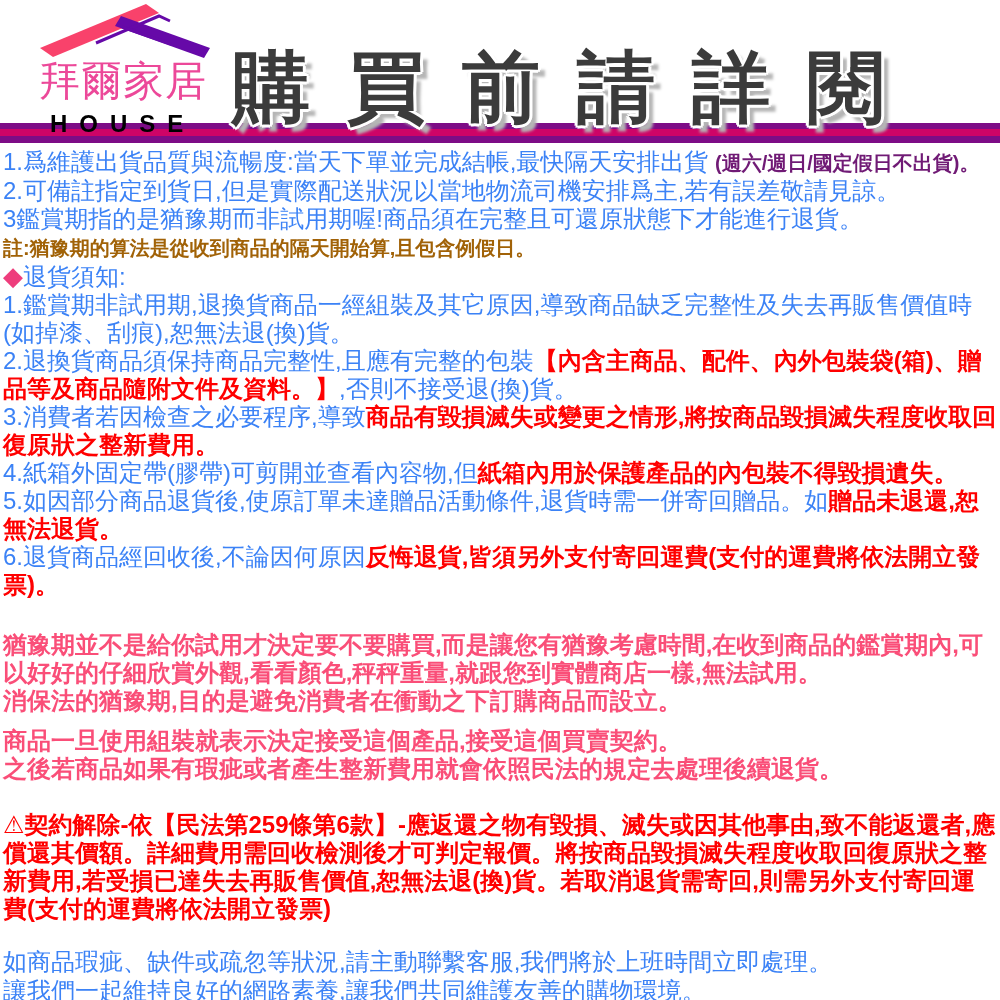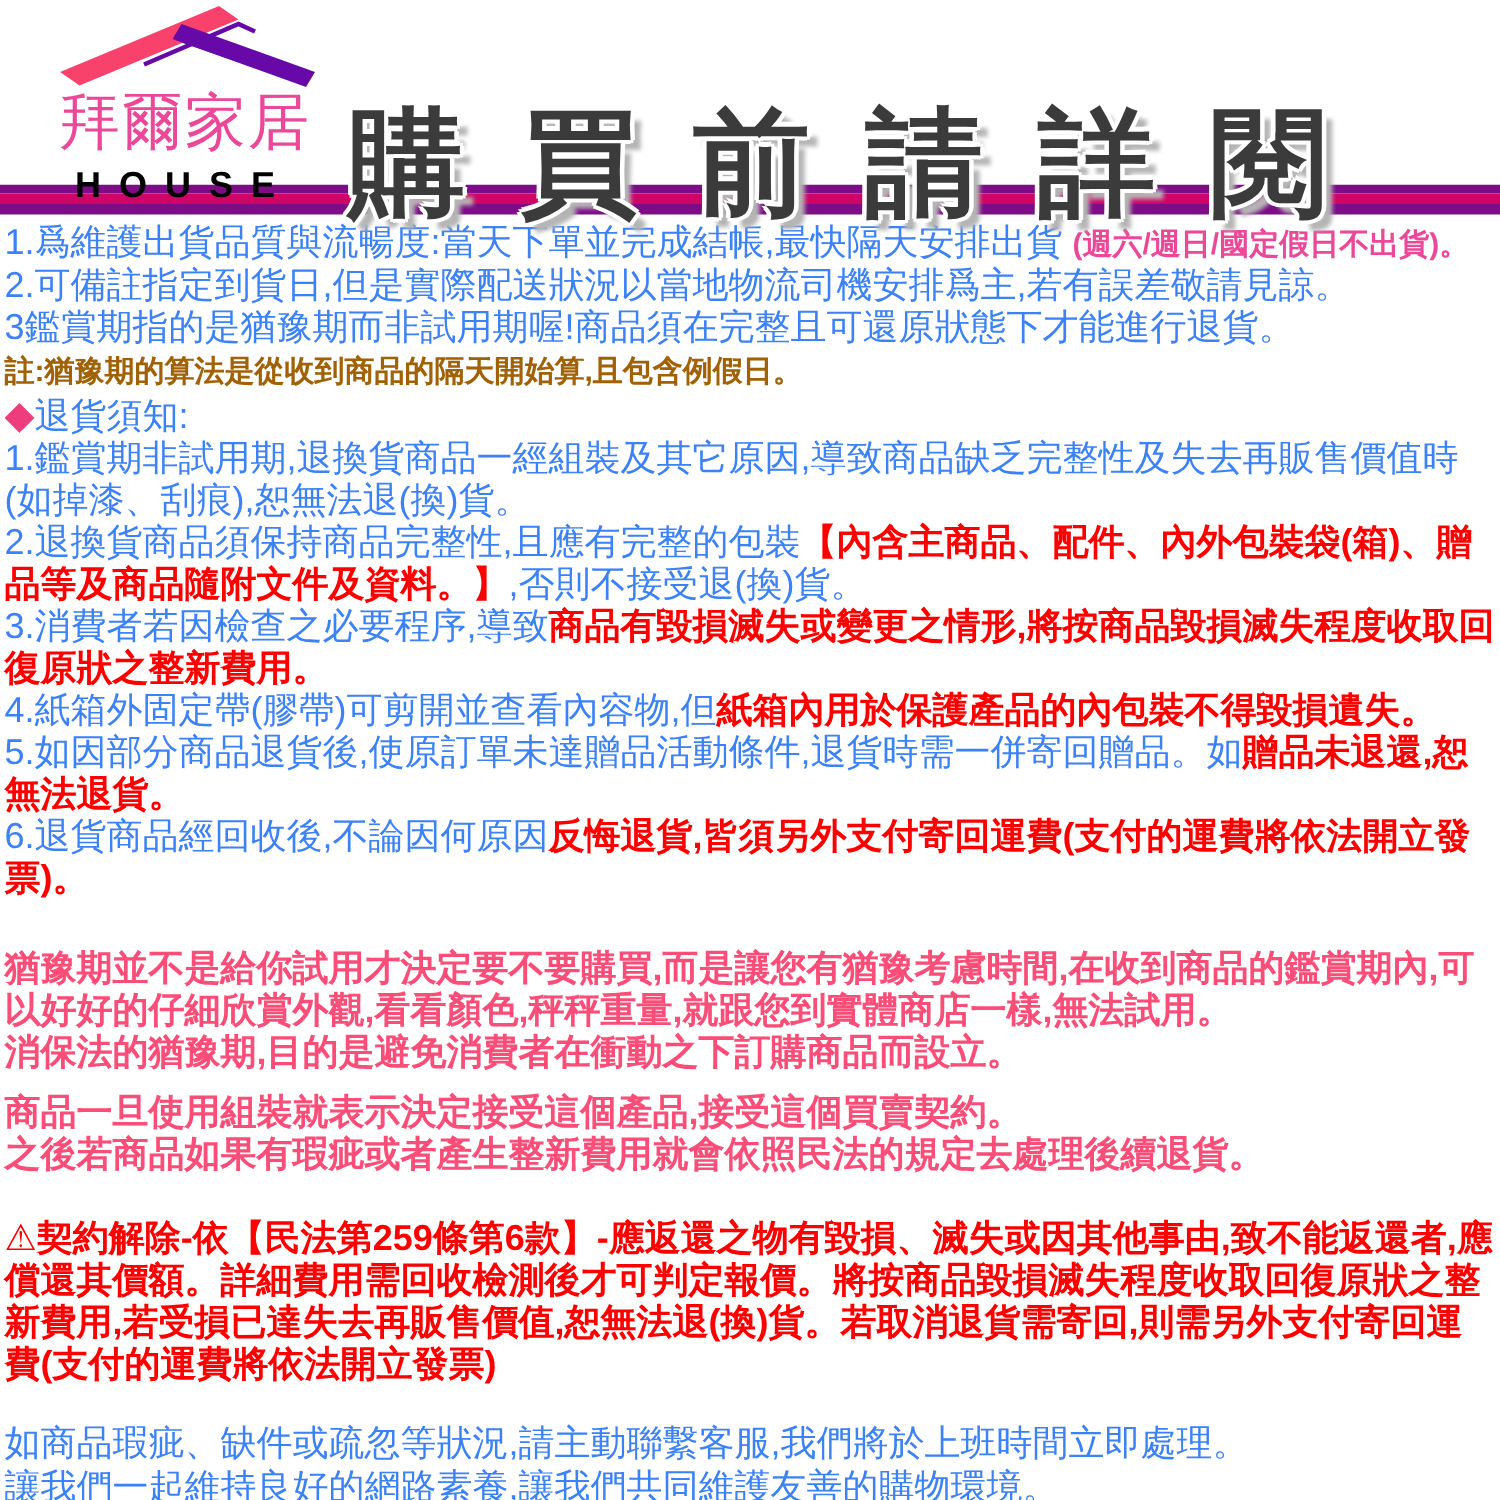--- a/index.html
+++ b/index.html
@@ -19,34 +19,33 @@
     position:absolute;left:20px;top:96px;width:170px;
     font-size:24px;font-weight:bold;color:#000;letter-spacing:12px;text-indent:12px;white-space:nowrap;margin-top:12px;
   }
   .page-title{
     position:absolute;left:232px;top:36px;white-space:nowrap;
     font-size:78px;font-weight:bold;color:#3b3b3b;letter-spacing:37px;
     text-shadow:
       -3px 0 0 #fff,3px 0 0 #fff,0 -3px 0 #fff,0 3px 0 #fff,
       -2px -2px 0 #fff,2px -2px 0 #fff,-2px 2px 0 #fff,2px 2px 0 #fff,
       7px 7px 3px #b5b5b5;
-    margin-top: 21px;
   }
   
   .bar{height:20px;width:1000px;}
   .bar .p1{height:6px;background:#7d0c86;}
   .bar .m{height:7px;background:#ce0467;}
   .bar .p2{height:7px;background:#7d0c86;}
   
   .content{padding:5px 2px 0 3px;width:995px;}
   .para{margin:0;line-height:28px;font-size:24px;color:#000;}
   .seg{vertical-align:baseline;}
   .seg.black{color:#3b82f6;}
   .seg.red-bold{color:#f00;font-weight:bold;}
-  .seg.red-small{color:#ec4899;font-weight:bold;font-size:20px;margin-top:15px;}
+  .seg.red-small{color:#701a75;font-weight:bold;font-size:20px;margin-top:15px;}
   .seg.note-red{color:#a16207;font-weight:bold;font-size:20px;}
   .seg.pink{color:#fa4e78;font-weight:bold;}
   .seg.warn{color:#f00;font-weight:bold;}
   .seg.diamond{color:#ee3d7c;font-size:26px;}
   .section{margin:0;}
   .sec-cooling-off-explainer{margin-top:32px;}
   .sec-assembly-acceptance{margin-top:12px;}
   .sec-contract-termination{margin-top:28px;}
   .sec-customer-service{margin-top:24px;font-size:25px;}
   .sec-customer-service .para{line-height:29px;}

